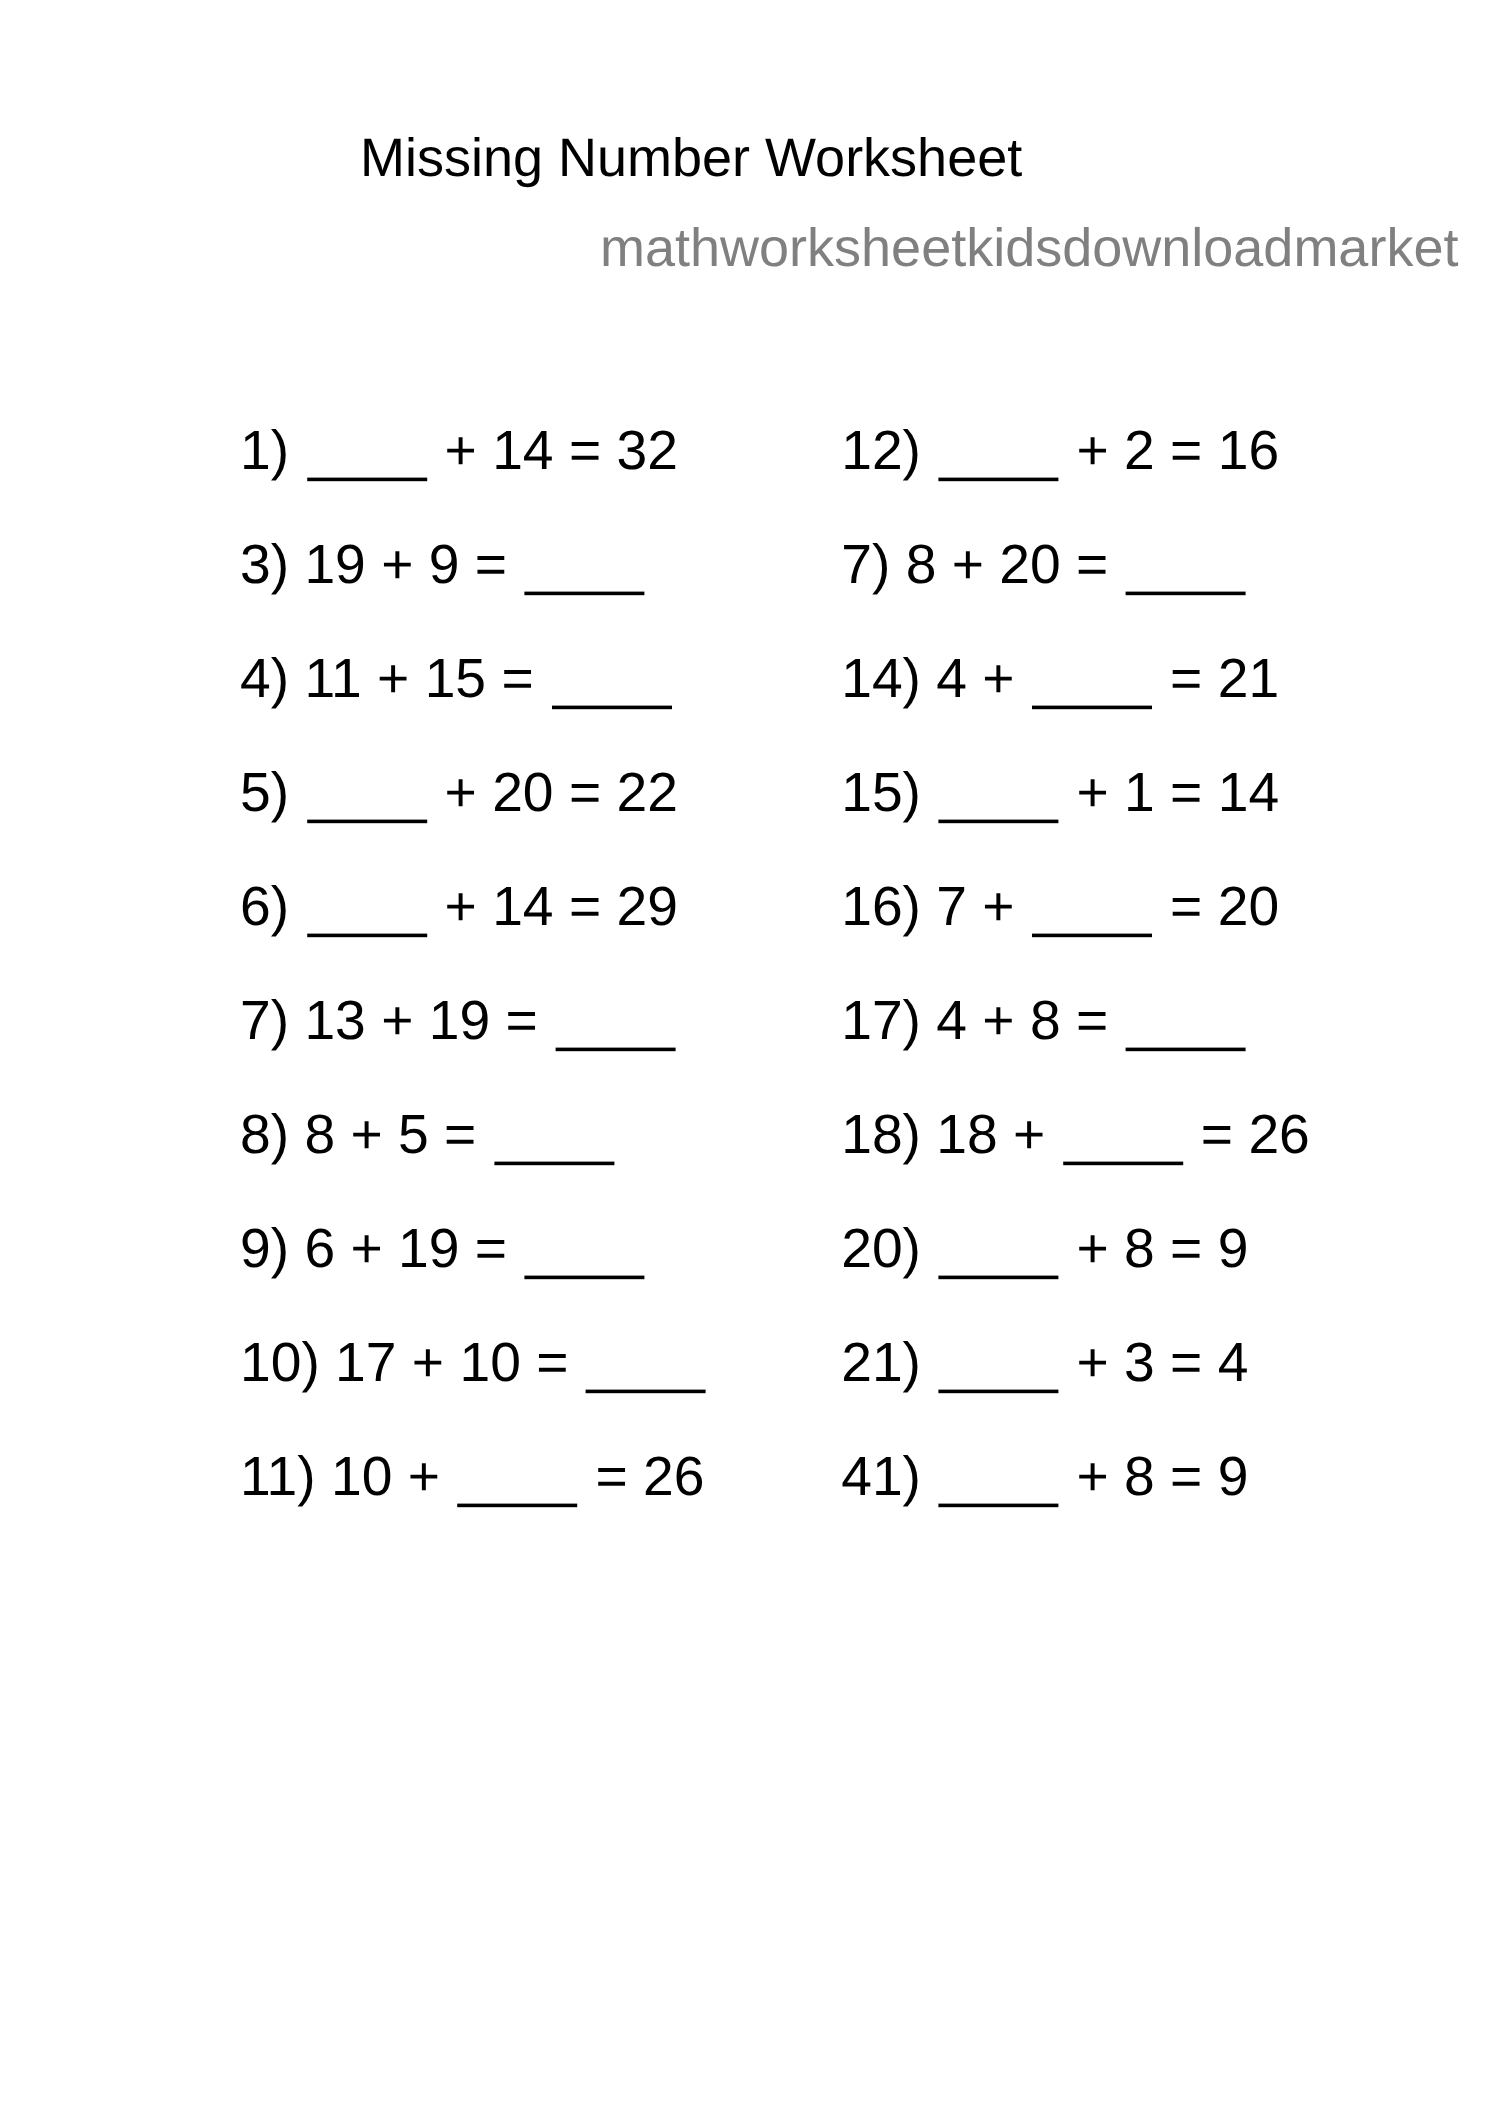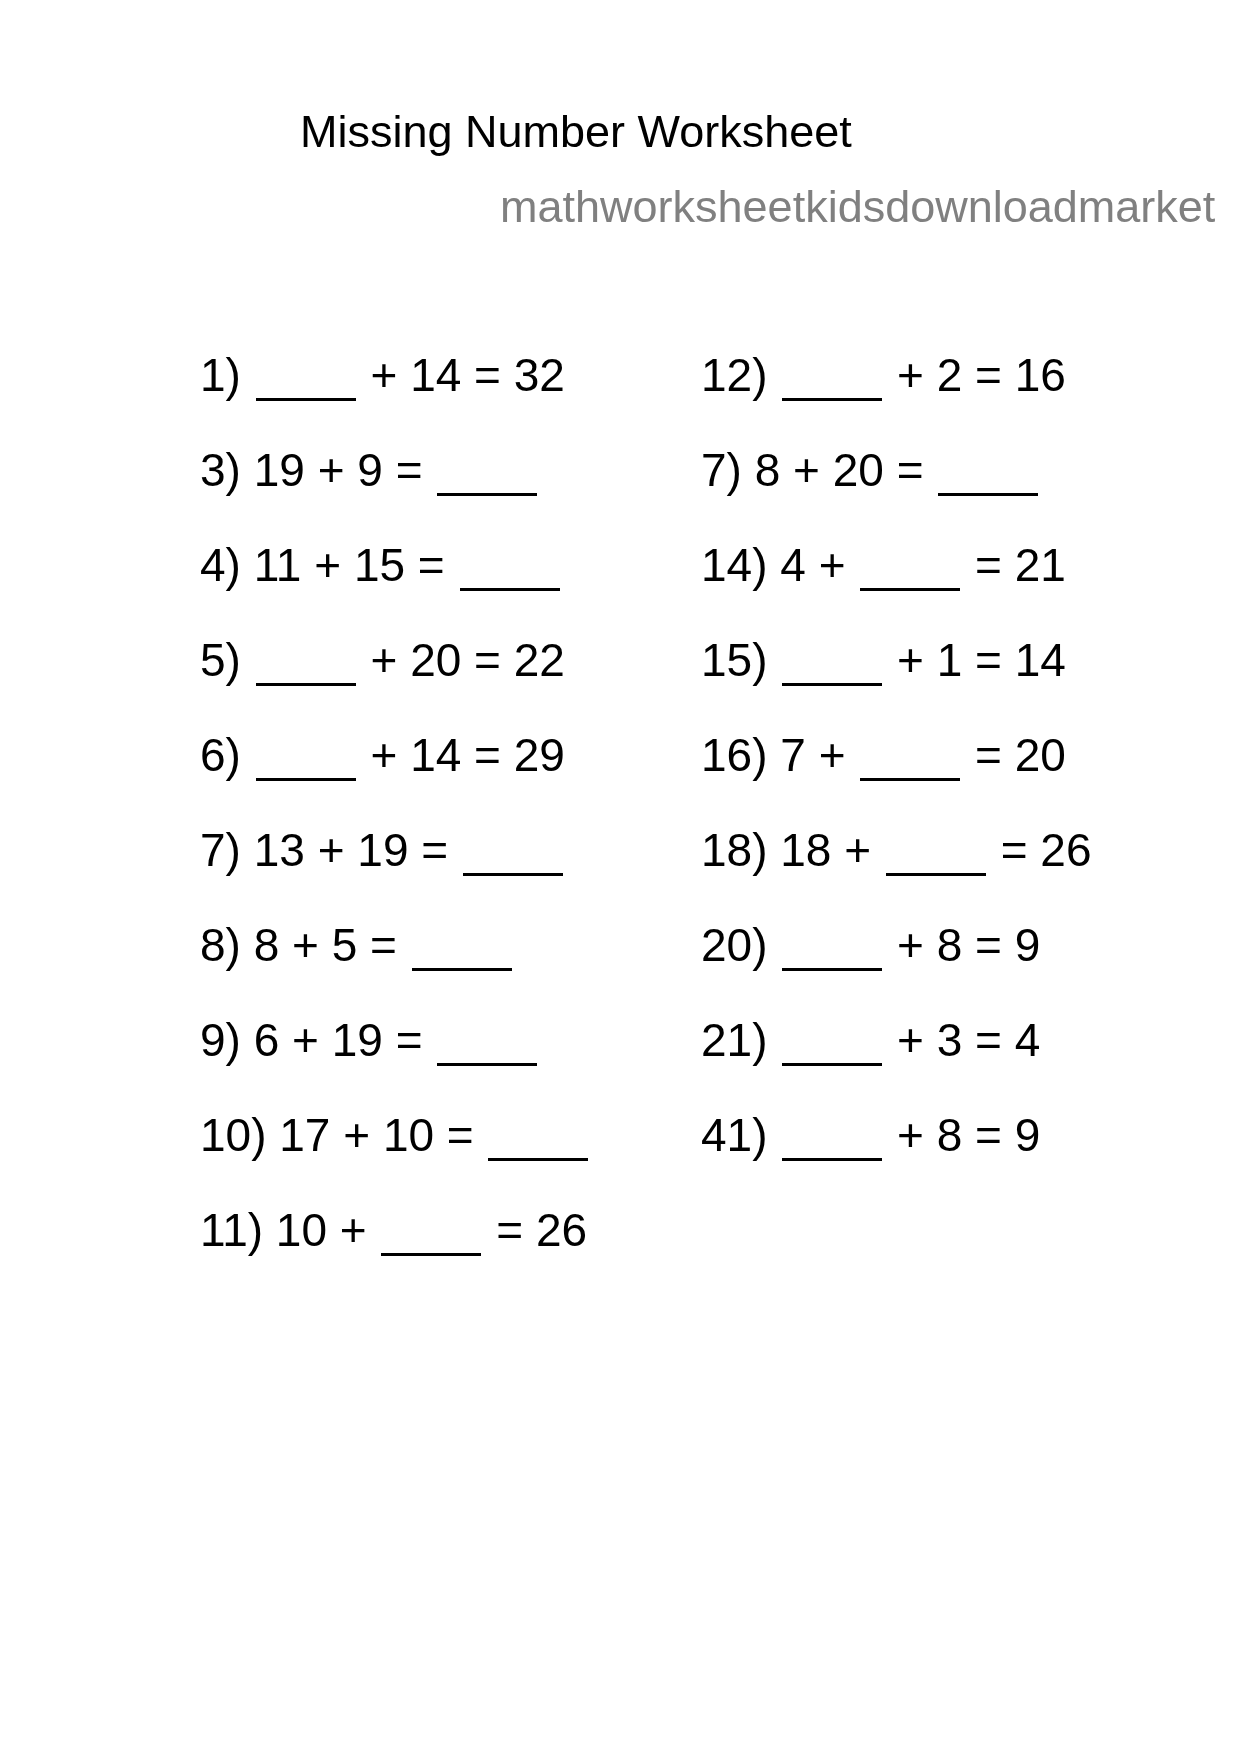--- a/index.html
+++ b/index.html
@@ -33,17 +33,18 @@
     <div class="problem"><span>9)</span> <span>6</span> <span>+</span> <span>19</span> <span>=</span> <span class="blank"></span></div>
     <div class="problem"><span>10)</span> <span>17</span> <span>+</span> <span>10</span> <span>=</span> <span class="blank"></span></div>
     <div class="problem"><span>11)</span> <span>10</span> <span>+</span> <span class="blank"></span> <span>=</span> <span>26</span></div>
   </div>
 <div class="col right" id="col-right">
     <div class="problem"><span>12)</span> <span class="blank"></span> <span>+</span> <span>2</span> <span>=</span> <span>16</span></div>
     <div class="problem"><span>7)</span> <span>8</span> <span>+</span> <span>20</span> <span>=</span> <span class="blank"></span></div>
     <div class="problem"><span>14)</span> <span>4</span> <span>+</span> <span class="blank"></span> <span>=</span> <span>21</span></div>
     <div class="problem"><span>15)</span> <span class="blank"></span> <span>+</span> <span>1</span> <span>=</span> <span>14</span></div>
     <div class="problem"><span>16)</span> <span>7</span> <span>+</span> <span class="blank"></span> <span>=</span> <span>20</span></div>
+    <div class="problem"><span>17)</span> <span>4</span> <span>+</span> <span>8</span> <span>=</span> <span class="blank"></span></div>
     <div class="problem"><span>18)</span> <span>18</span> <span>+</span> <span class="blank"></span> <span>=</span> <span>26</span></div>
     <div class="problem"><span>20)</span> <span class="blank"></span> <span>+</span> <span>8</span> <span>=</span> <span>9</span></div>
     <div class="problem"><span>21)</span> <span class="blank"></span> <span>+</span> <span>3</span> <span>=</span> <span>4</span></div>
     <div class="problem"><span>41)</span> <span class="blank"></span> <span>+</span> <span>8</span> <span>=</span> <span>9</span></div>
   </div>
 
 </body></html>

